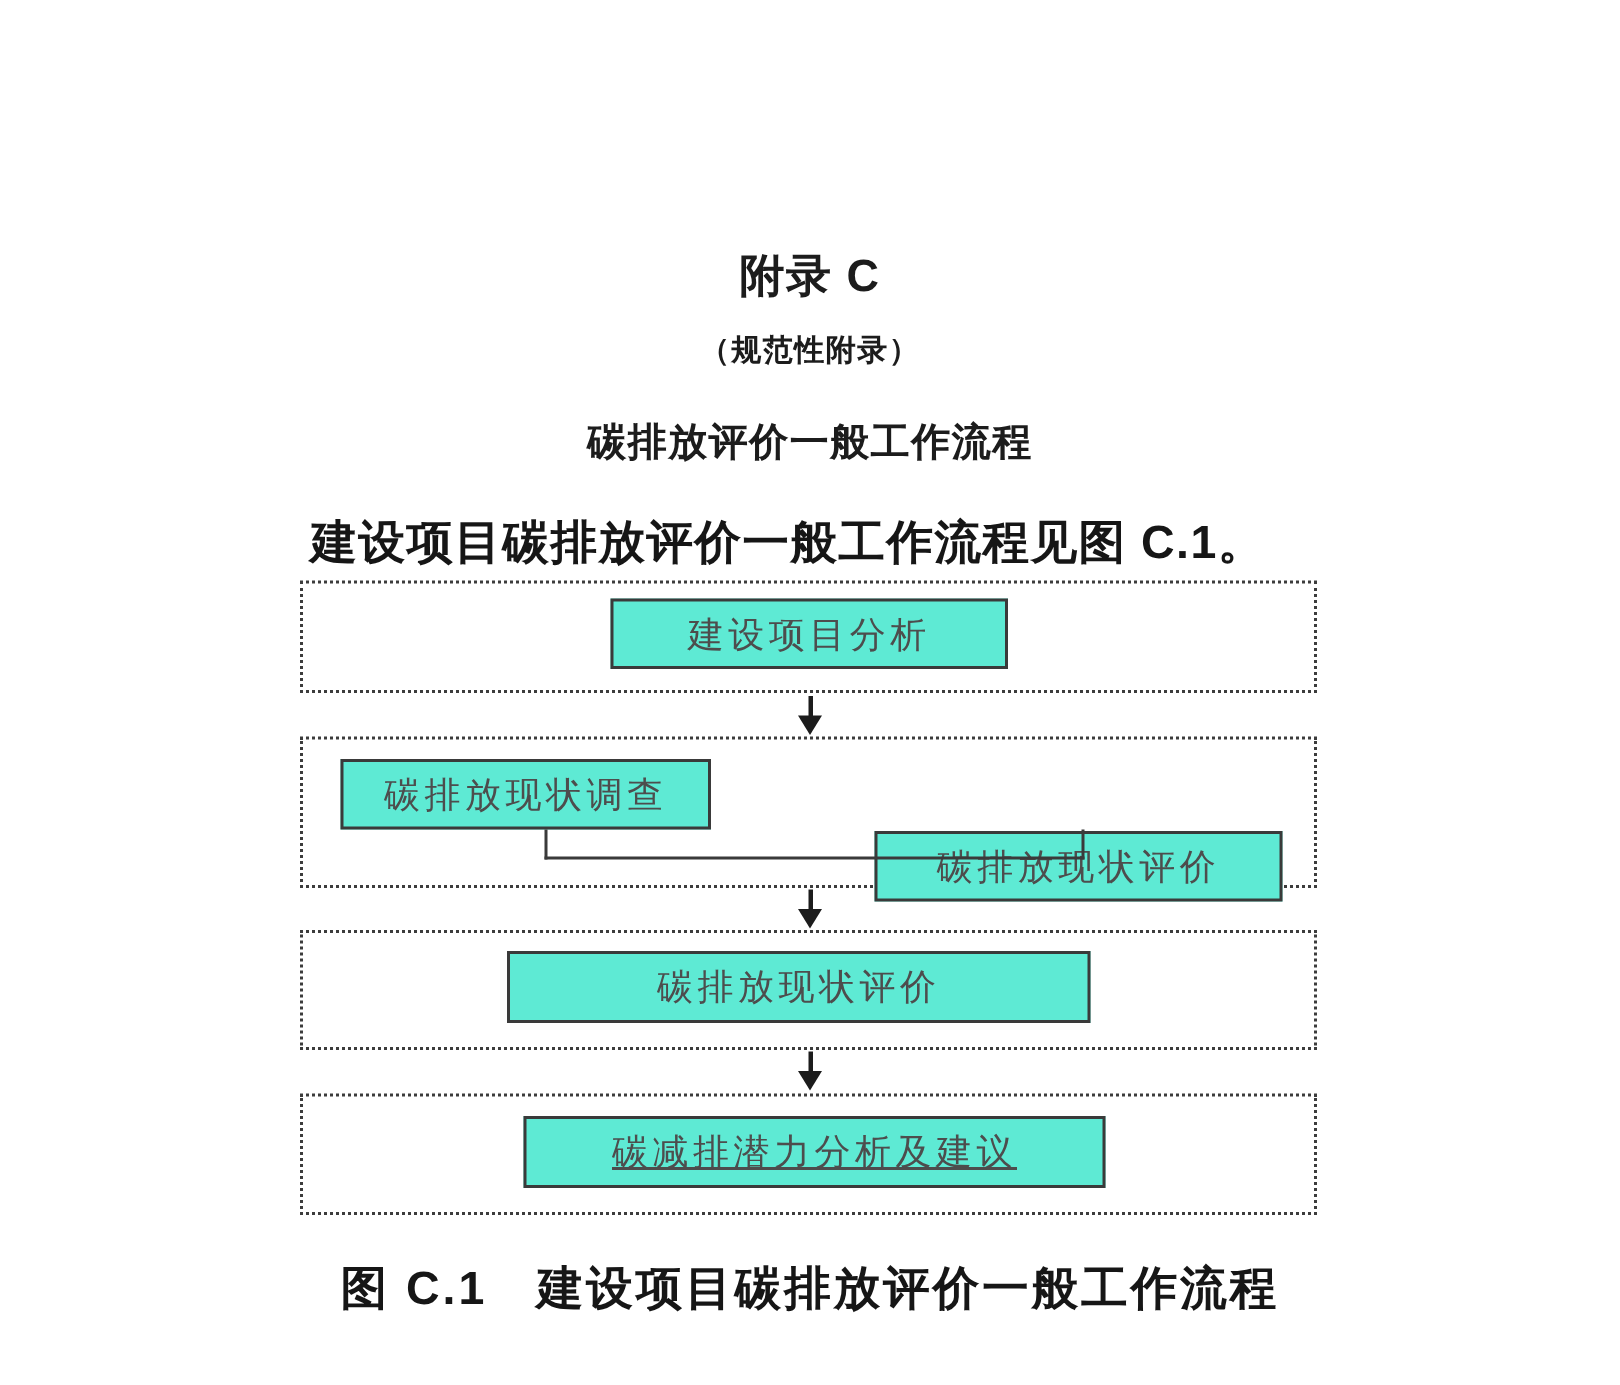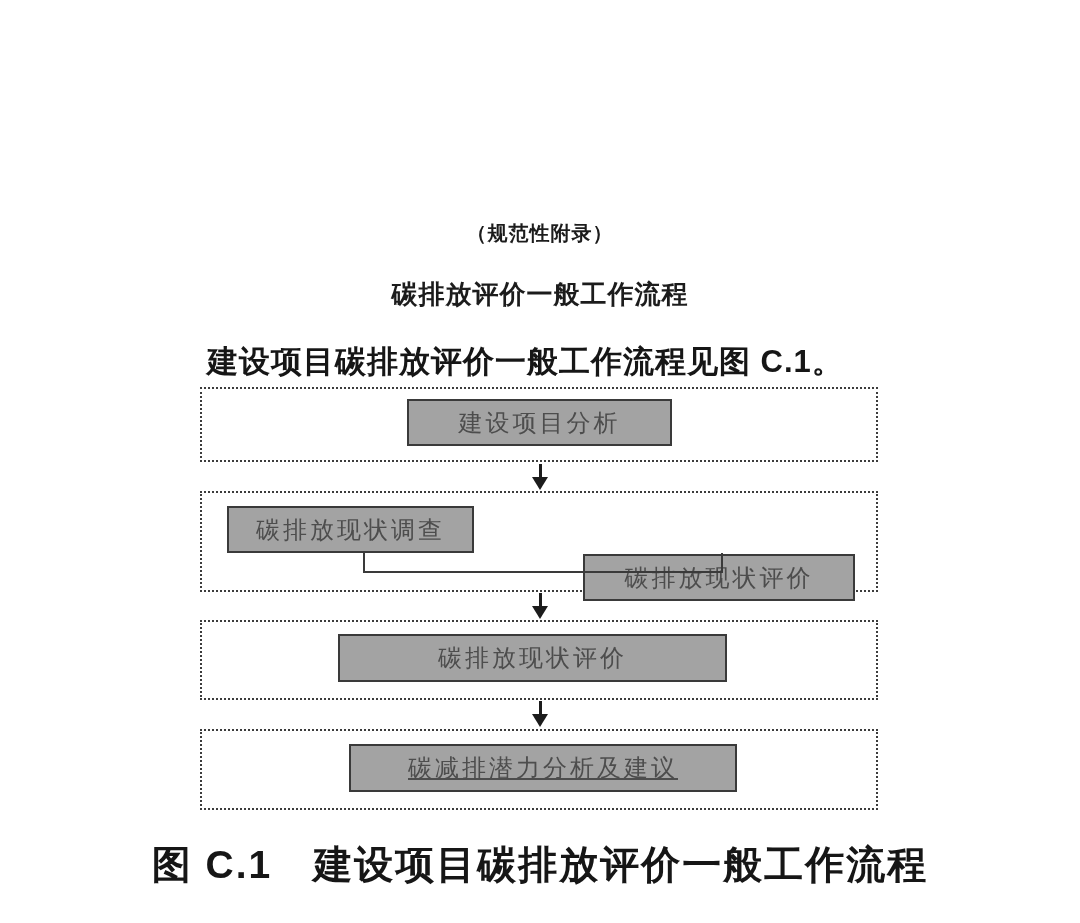--- a/index.html
+++ b/index.html
@@ -35,36 +35,36 @@
     font-weight: bold;
     color: #161616;
     letter-spacing: 1px;
   }
   .figure-caption {
     position: absolute;
     left: 0;
     width: 1080px;
     top: 838px;
     text-align: center;
-    font-size: 39px;
+    font-size: 31px;
     font-weight: bold;
     color: #161616;
     letter-spacing: 2px;
   }
   .dotted-container {
     position: absolute;
     box-sizing: border-box;
     border: 2px dotted #3c3c3c;
     background: transparent;
   }
   .solid-box {
     position: absolute;
     box-sizing: border-box;
     border: 2px solid #3a3a3a;
-    background: #a3a3a3;
+    background: #5eead4;
     display: flex;
     align-items: center;
     justify-content: center;
     font-family: "Liberation Serif", "DejaVu Serif", serif;
     font-size: 24px;
     color: #4d4d4d;
     letter-spacing: 3px;
     white-space: nowrap;
   }
   .connector-line {
@@ -83,20 +83,21 @@
     border-left: 8px solid transparent;
     border-right: 8px solid transparent;
     border-top: 13px solid #1c1c1c;
   }
 </style>
 </head>
 <body>
 
 <div class="page">
 
+  <div class="center-text title-1">附录 C</div>
   <div class="center-text title-2">（规范性附录）</div>
   <div class="center-text title-3">碳排放评价一般工作流程</div>
   <div class="intro-line">建设项目碳排放评价一般工作流程见图 C.1。</div>
 
   <div>
 
     <div class="dotted-container" style="left:200px; top:387px; width:678px; height:75px;"></div>
     <div class="solid-box" style="left:407px; top:399px; width:265px; height:47px;">
       <span>建设项目分析</span>
     </div>

